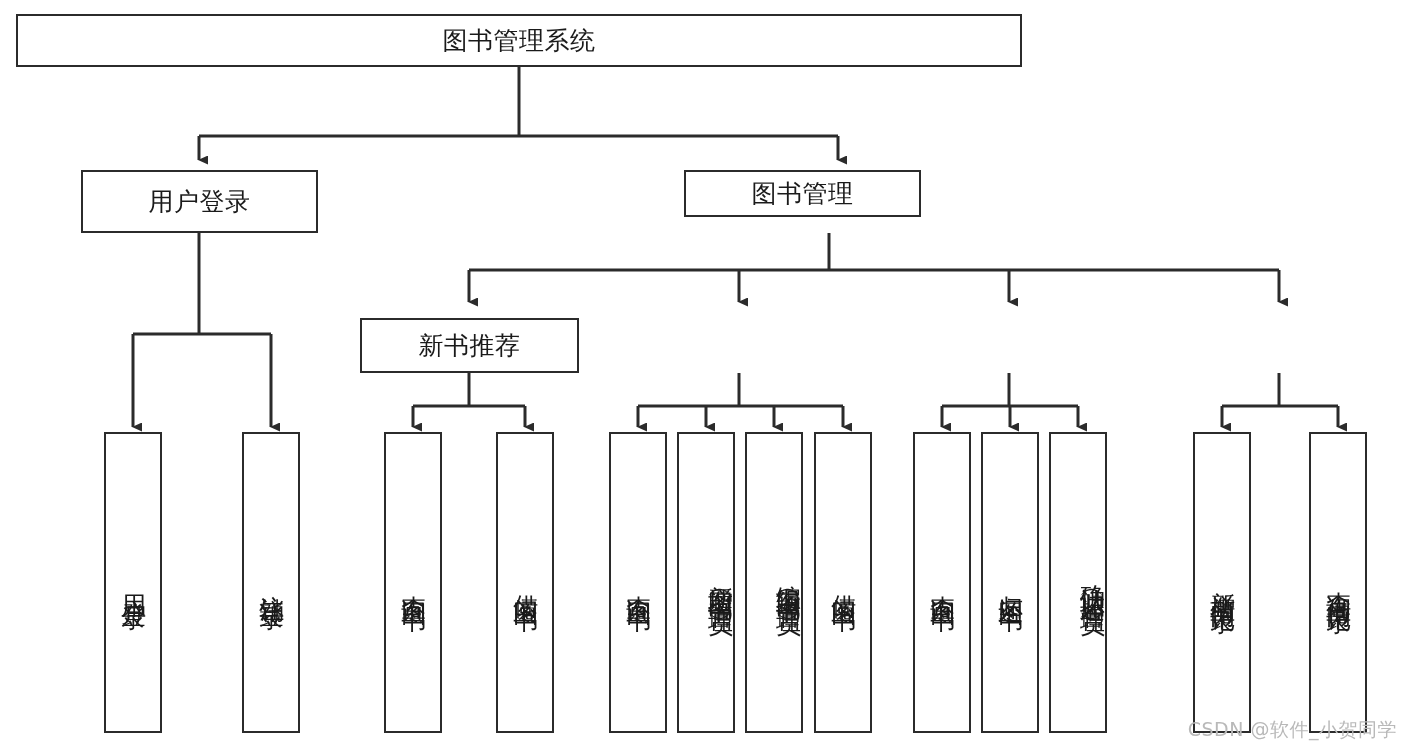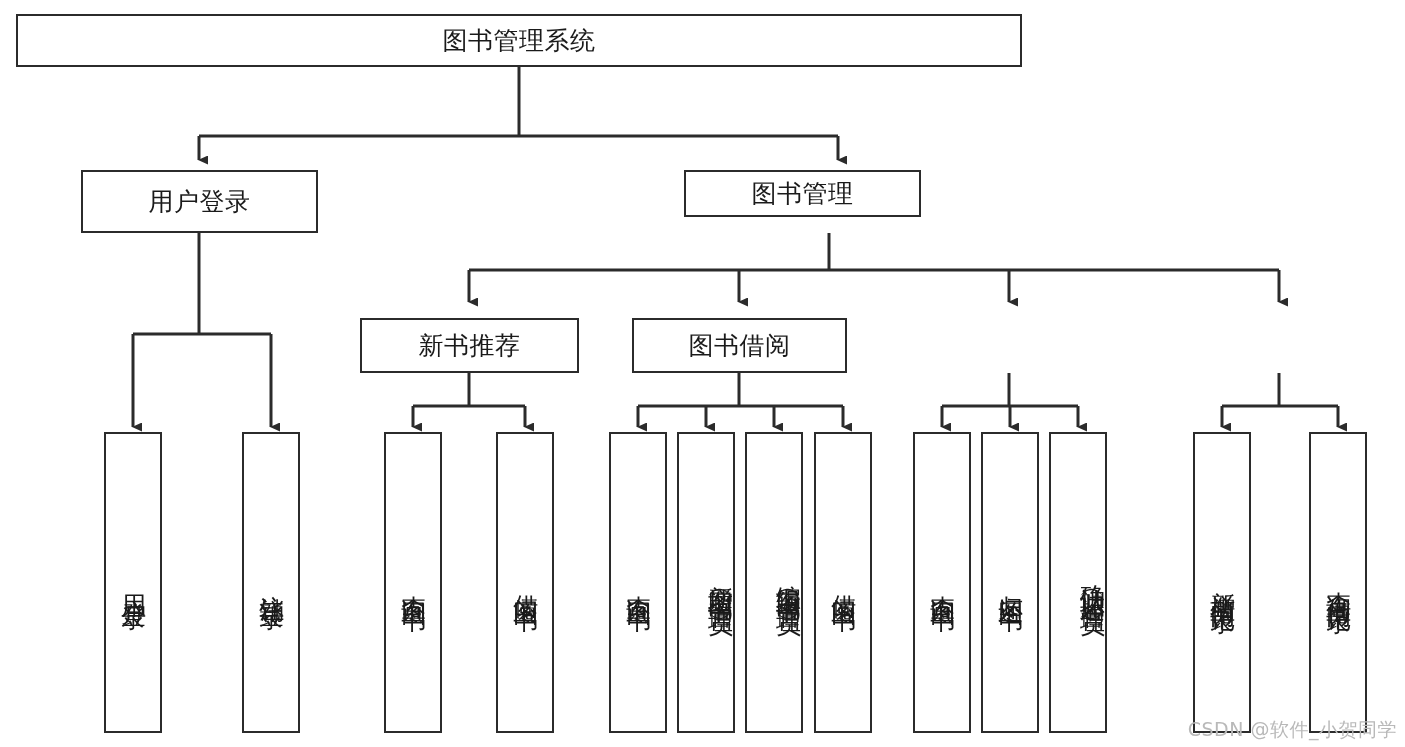--- a/index.html
+++ b/index.html
@@ -130,23 +130,20 @@
   <div class="node node-h" style="left:81px; top:170px; width:237px; height:63px;">
     <span>用户登录</span>
   </div>
   <div class="node node-h" style="left:684px; top:170px; width:237px; height:47px;">
     <span>图书管理</span>
   </div>
 
   <div class="node node-h" style="left:360px; top:318px; width:219px; height:55px;">
     <span>新书推荐</span>
   </div>
-  <div class="node node-h" style="left:632px; top:318px; width:215px; height:55px;">
-    <span>图书借阅</span>
-  </div>
 
   <div class="node node-v" style="left:104px; top:432px; width:58px; height:301px;">
     <span class="vtext">用户登录</span>
   </div>
   <div class="node node-v" style="left:242px; top:432px; width:58px; height:301px;">
     <span class="vtext">注销登录</span>
   </div>
 
   <div class="node node-v" style="left:384px; top:432px; width:58px; height:301px;">
     <span class="vtext">查询图书</span>

